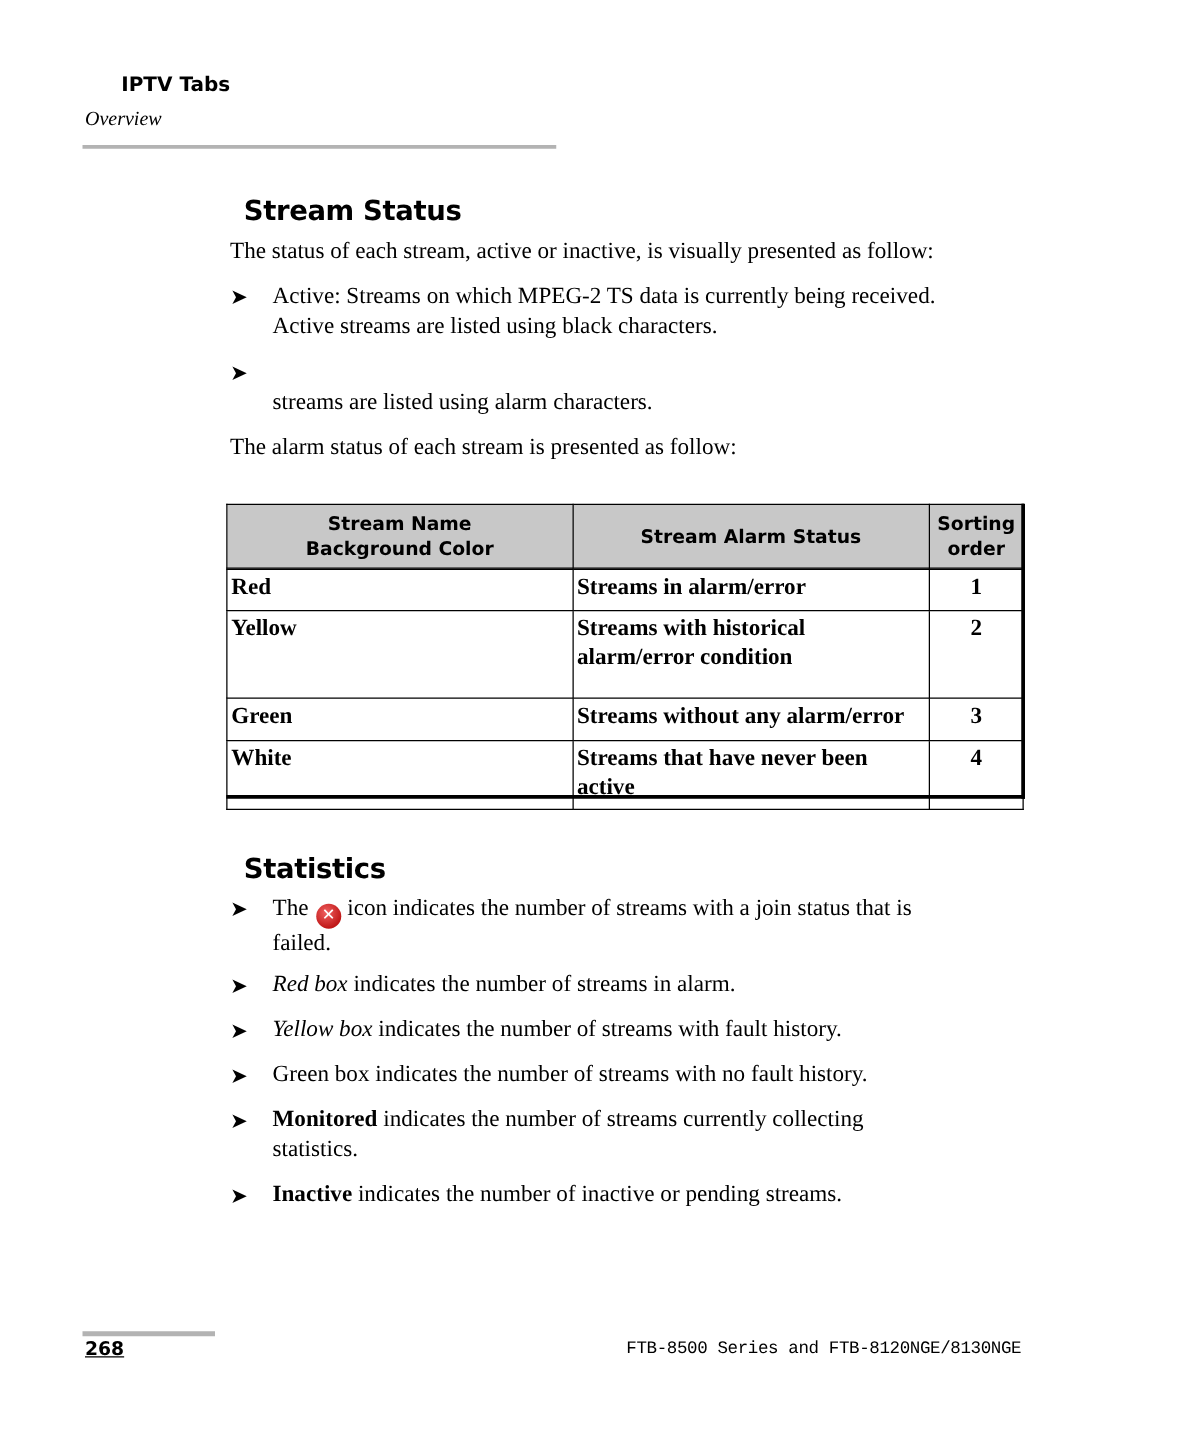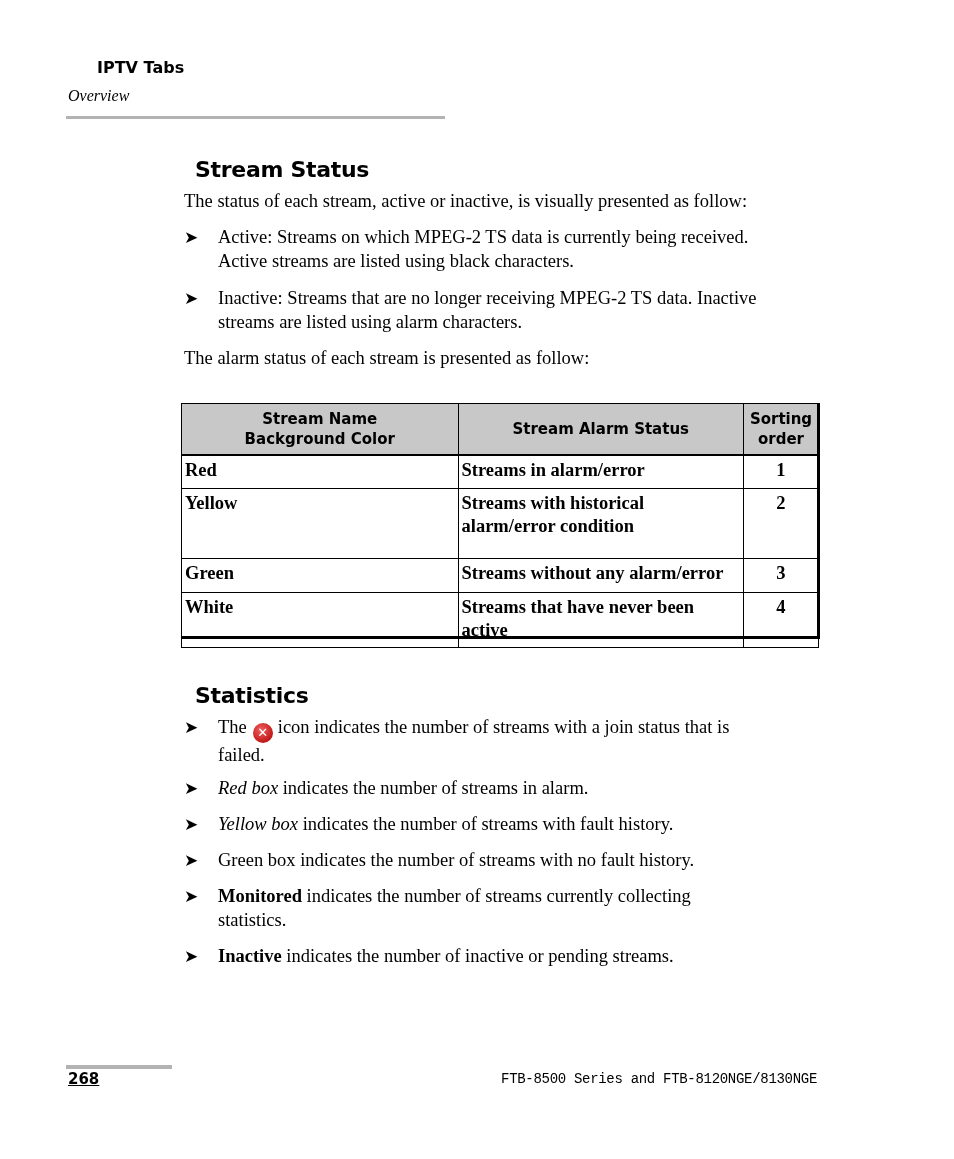--- a/index.html
+++ b/index.html
@@ -44,21 +44,21 @@
 <div class="content" style="top:225px;">
   <div class="bullet">
     <span class="arrow">➤</span>
     <span>Active: Streams on which MPEG-2 TS data is currently being received.</span><br>
     <span>Active streams are listed using black characters.</span>
   </div>
 </div>
 <div class="content" style="top:286px;">
   <div class="bullet">
     <span class="arrow">➤</span>
-    <span>Inactive: Streams that are no longer receiving MPEG-2 TS data. Inactive</span><br>
+    <br>
     <span>streams are listed using alarm characters.</span>
   </div>
 </div>
 <div class="content" style="top:346px;">
   <p>The alarm status of each stream is presented as follow:</p>
 </div>
 
 <table class="alarm">
   <colgroup>
       <col style="width:277px">

